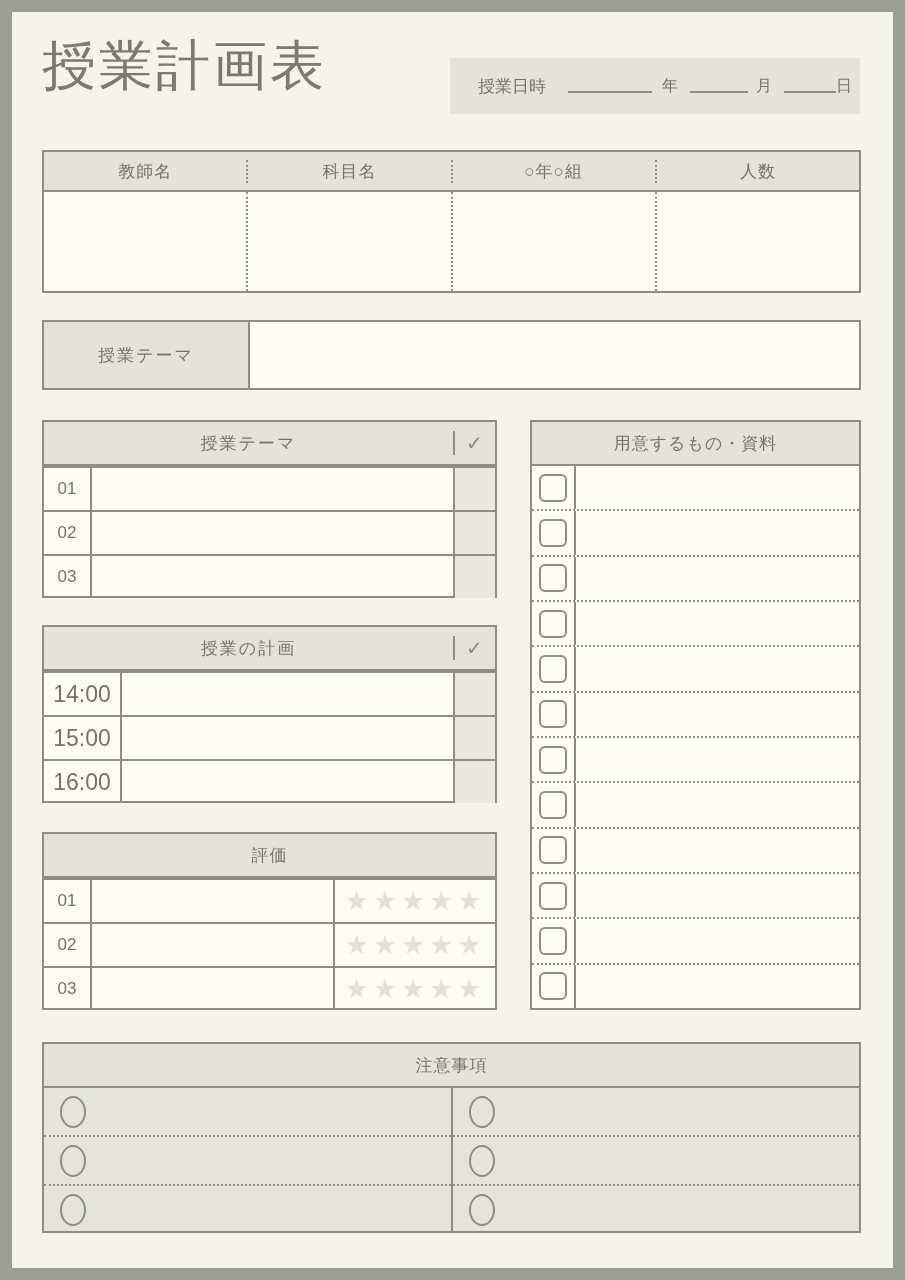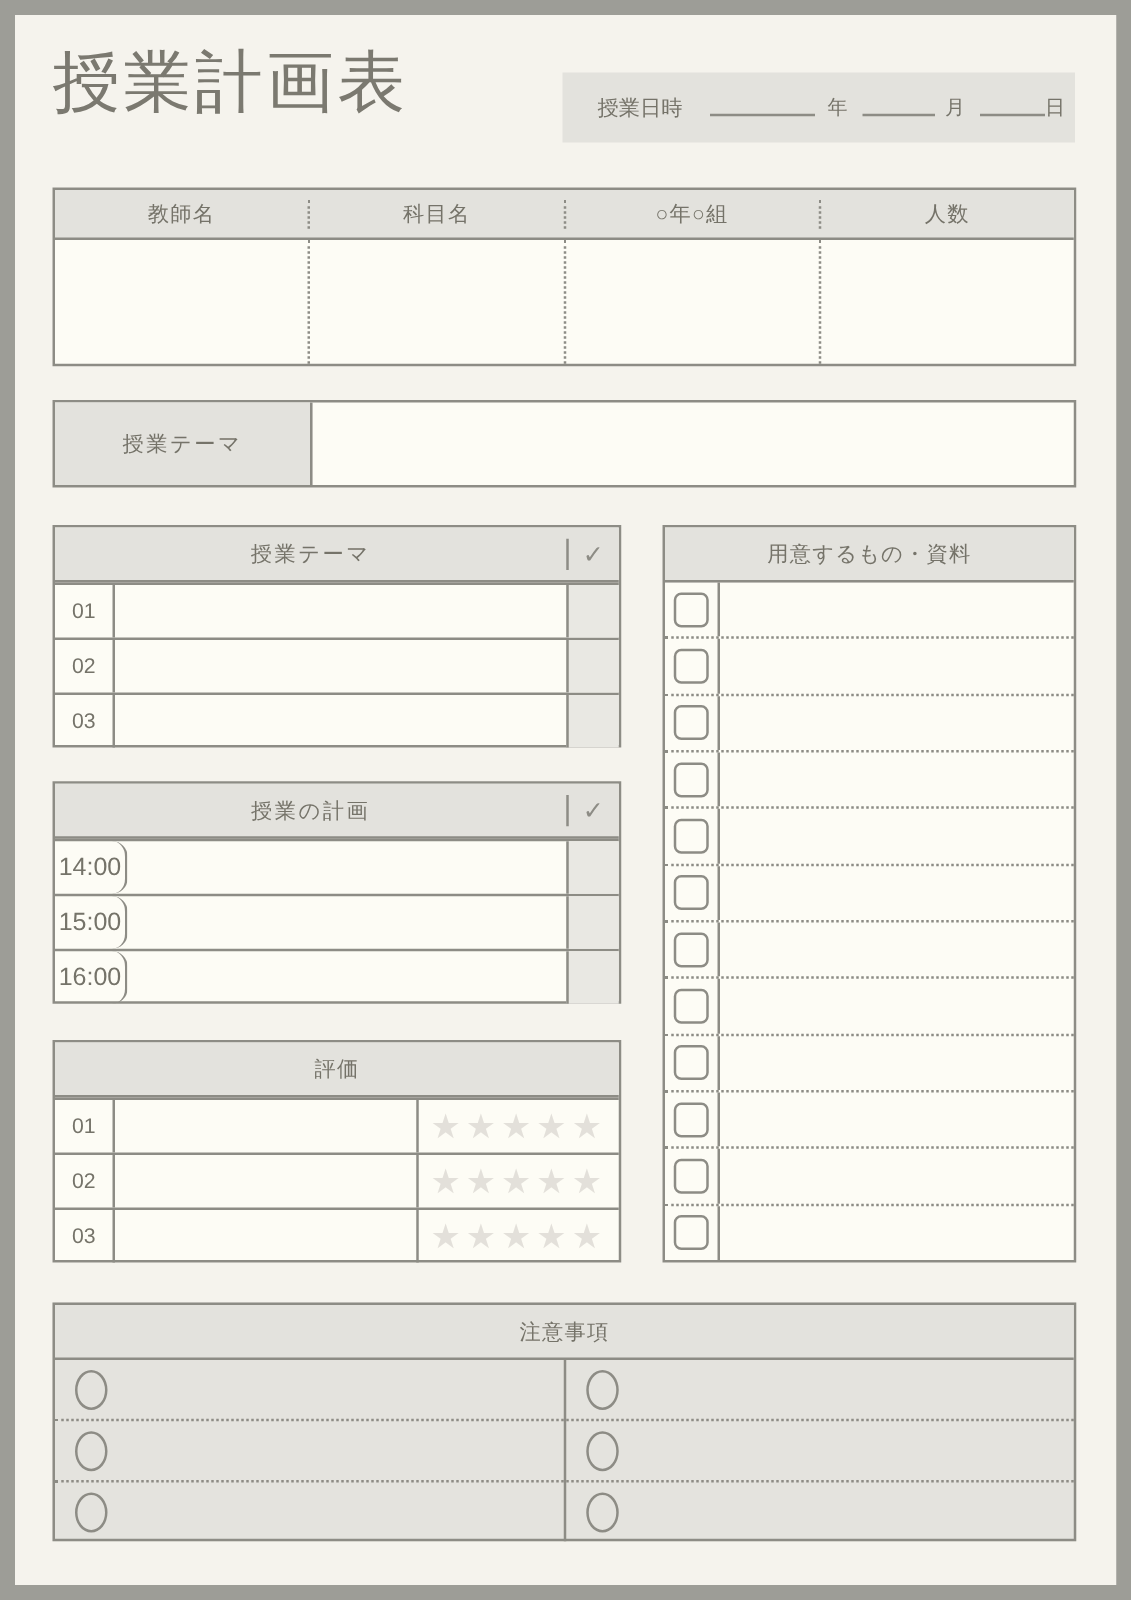--- a/index.html
+++ b/index.html
@@ -98,21 +98,21 @@
     font-size: 20px; color: #8d8c85;
   }
   .chk-row { display: flex; height: 44px; border-top: 2px solid #8d8c85; }
   .chk-row:first-of-type { border-top: none; }
   .chk-row .key-cell {
     display: flex; align-items: center; justify-content: center;
     border-right: 2px solid #8d8c85;
     font-size: 17px;
   }
   .goals-table .key-cell { width: 48px; }
-  .plan-table  .key-cell { width: 58px; font-size: 20px; border-radius: 12px; }
+  .plan-table  .key-cell { width: 78px; font-size: 23px; }
   .chk-row .text-cell { flex: 1; }
   .chk-row .mark-cell {
     width: 42px;
     border-left: 2px solid #8d8c85;
     background: #e9e8e3;
   }
 
   
   .eval-table { left: 30px; top: 820px; width: 455px; height: 178px; }
   .eval-head { height: 44px; }

